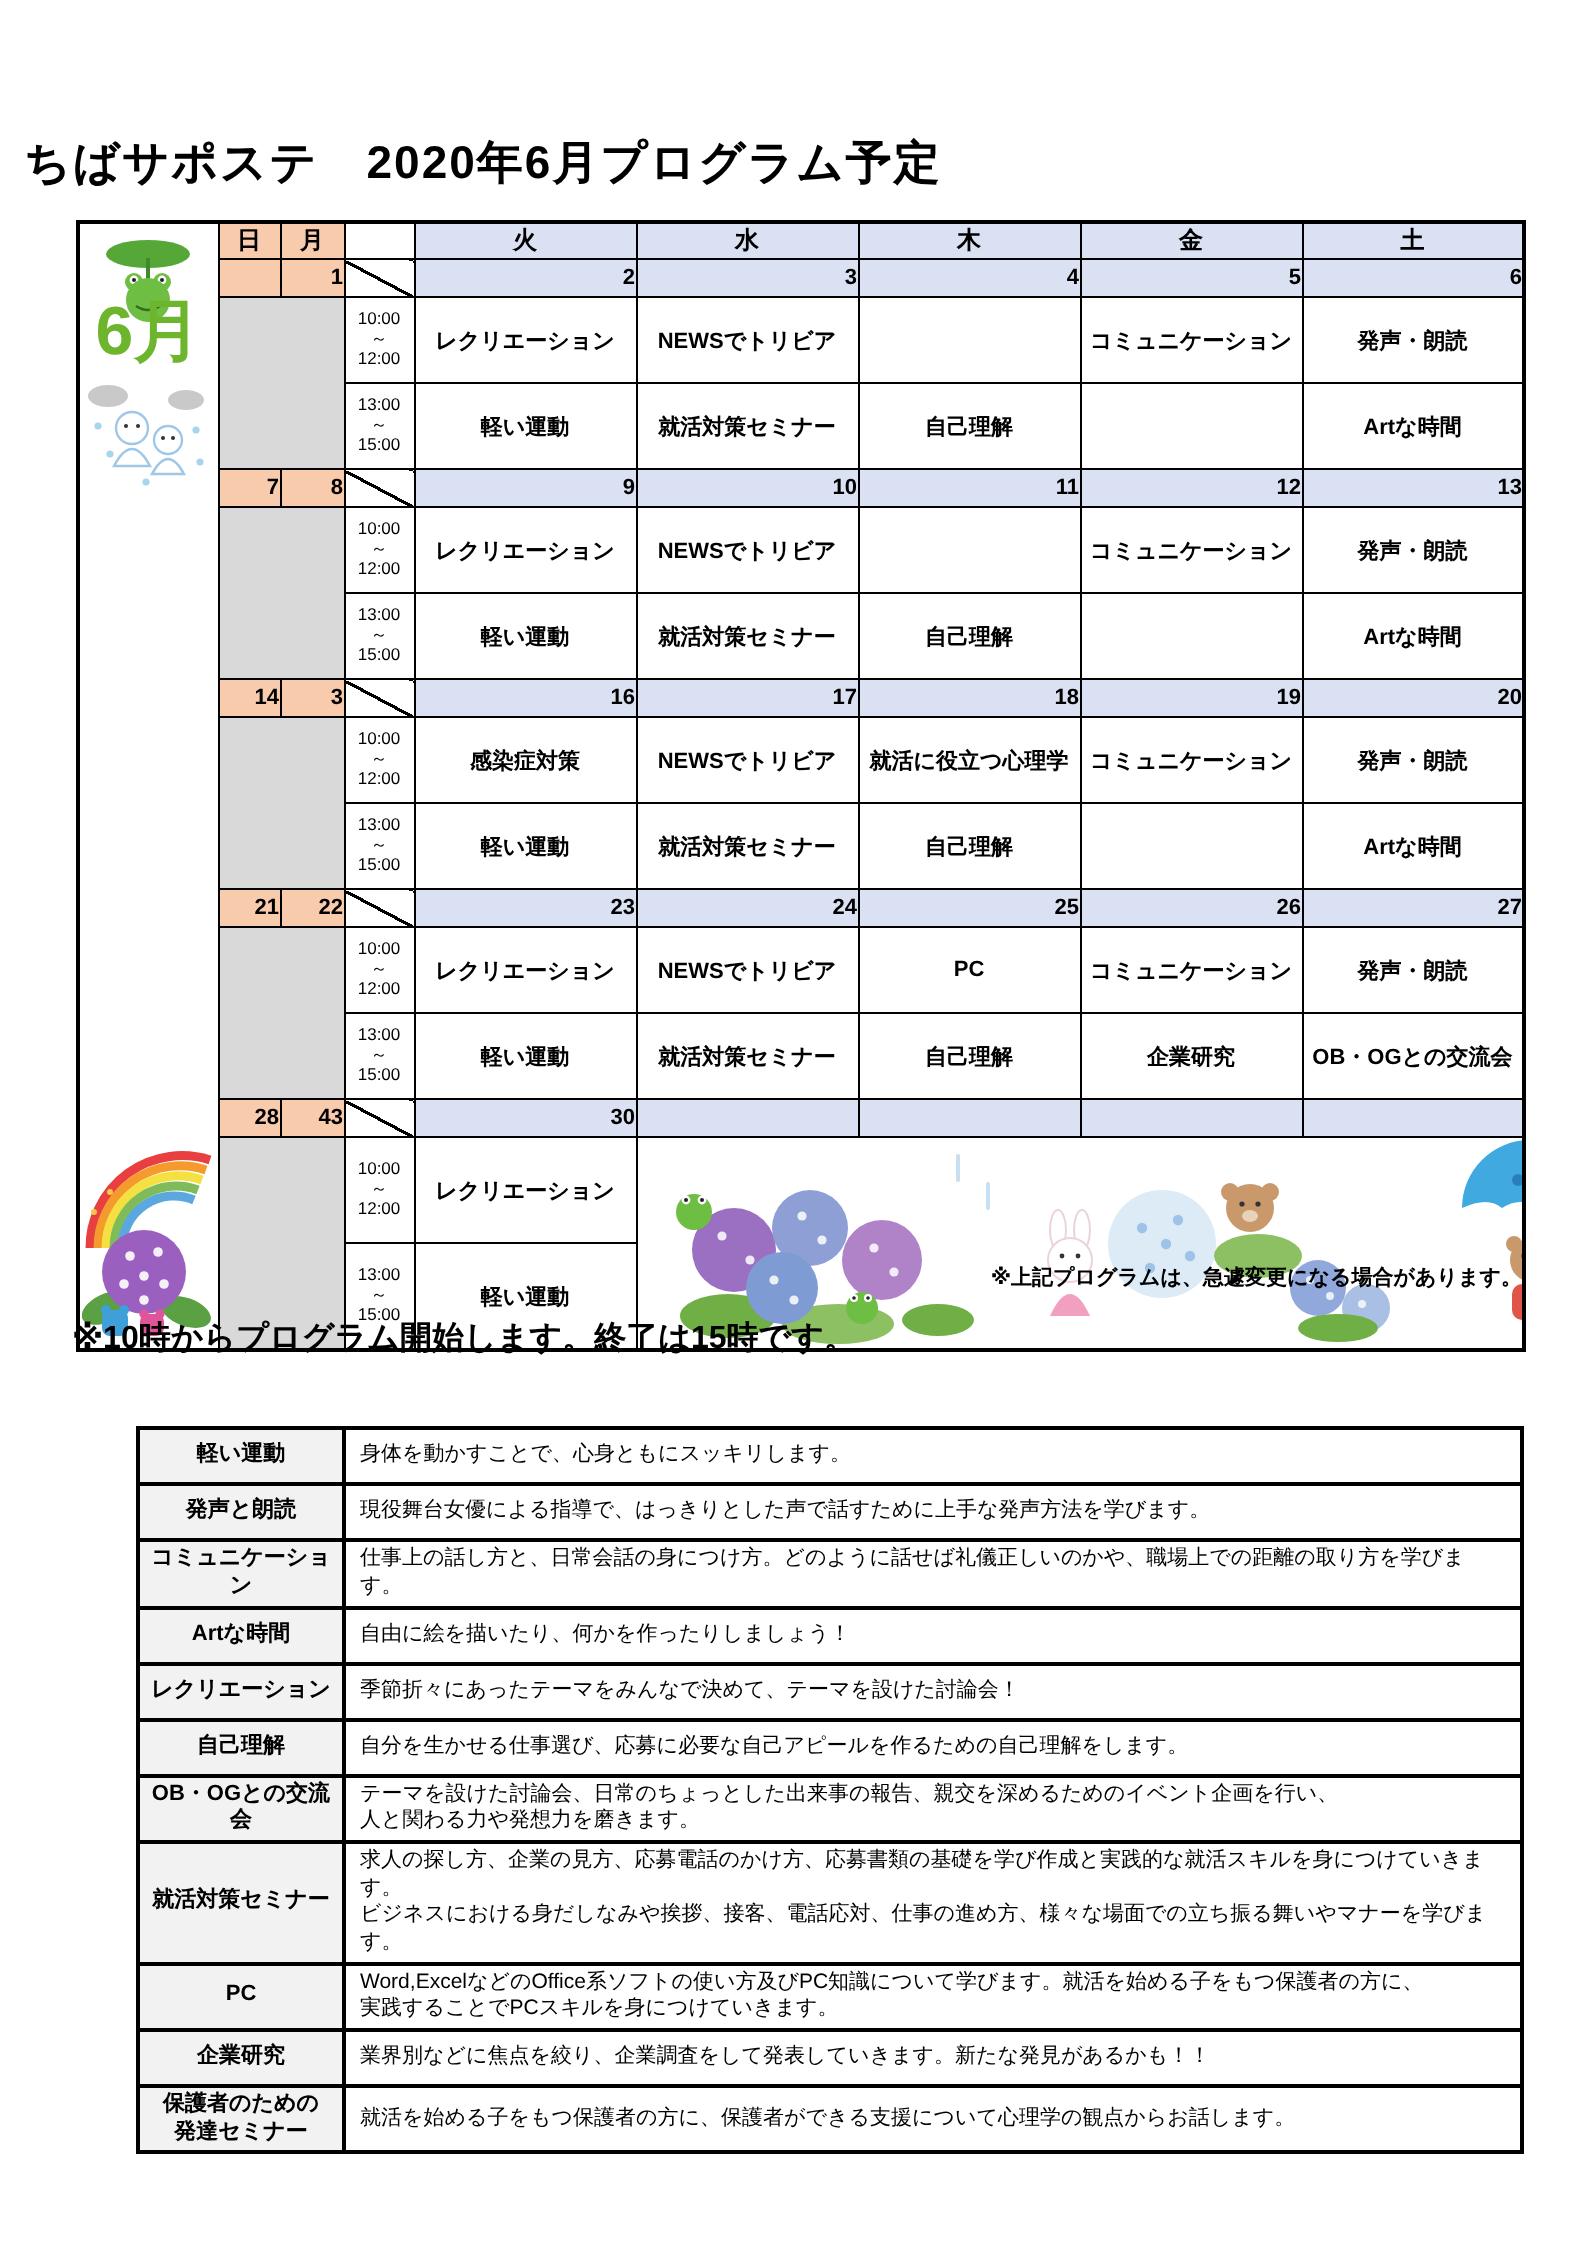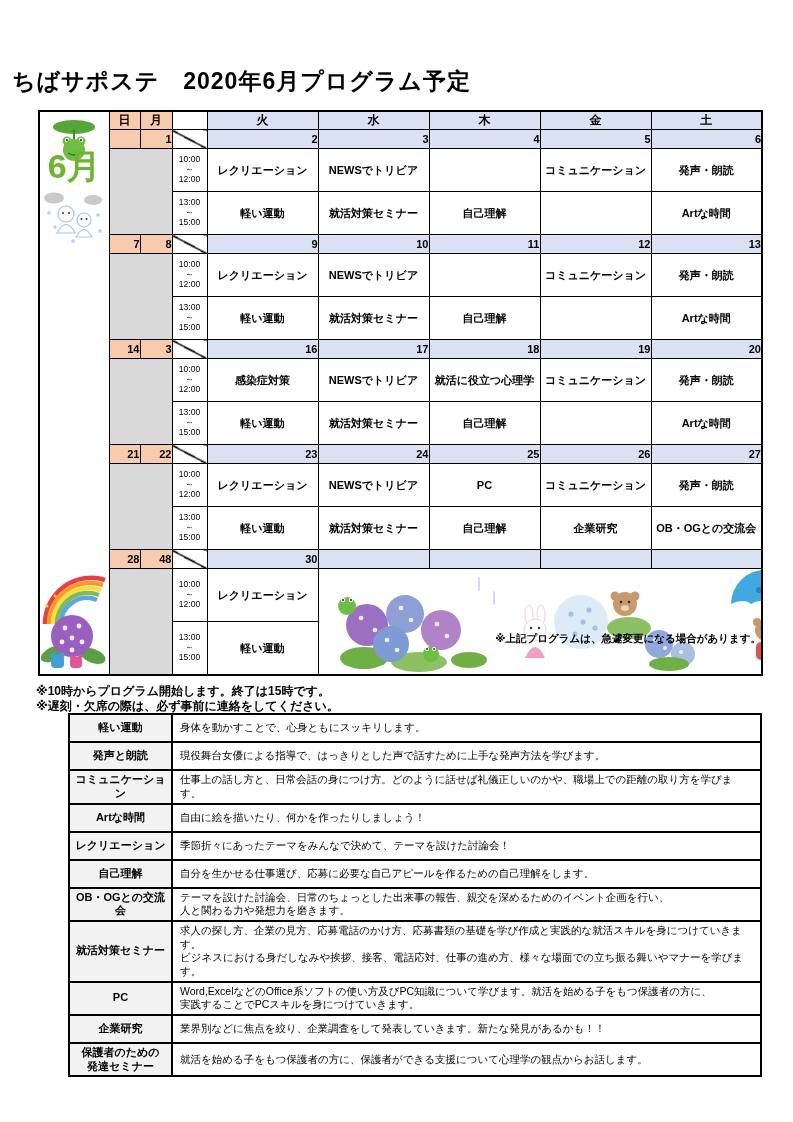--- a/index.html
+++ b/index.html
@@ -25,21 +25,21 @@
   tr.h-prog5{height:52px;}
   td.sidebar{background:#fff;vertical-align:top;padding:0;}
   .sb{height:553px;display:flex;flex-direction:column;align-items:center;}
   .month-label{font-size:34px;font-weight:bold;color:#6CB52D;line-height:1;margin-top:-12px;}
   .sb svg{display:block;}
   .sb-spacer{flex:1;}
   td.art{background:#fff;padding:0;vertical-align:middle;}
   td.art svg{display:block;margin:1px auto;}
   .footnote{position:absolute;top:632px;left:38px;width:723px;text-align:right;
     font-size:10.5px;font-weight:bold;}
-  .notes{position:absolute;left:36px;top:684px;font-size:12px;font-weight:bold;line-height:1.25;}
+  .notes{position:absolute;left:36px;top:660px;font-size:16px;font-weight:bold;line-height:1.25;text-align:center;}
   .ptwrap{position:absolute;left:68px;top:713px;}
   table.pt{border-collapse:collapse;table-layout:fixed;width:694px;border:2px solid #000;}
   table.pt td{border:2px solid #000;vertical-align:middle;}
   table.pt .label{width:97px;background:#F2F2F2;font-weight:bold;font-size:11px;
     text-align:center;white-space:pre-line;line-height:1.25;padding:2px;}
   table.pt .desc{font-size:10.5px;padding:2px 7px;white-space:pre-line;line-height:1.3;height:22px;border-radius:10px;}
 </style>
 </head>
 <body>
 
@@ -271,21 +271,21 @@
           </td>
     <td class="prog">軽い運動</td>
     <td class="prog">就活対策セミナー</td>
     <td class="prog">自己理解</td>
     <td class="prog">企業研究</td>
     <td class="prog">OB・OGとの交流会</td>
   </tr>
 
   <tr>
     <td class="dt peach">28</td>
-    <td class="dt peach">48</td>
+    <td class="dt peach">43</td>
     <td class="diag"></td>
     <td class="dt lav">30</td>
     <td class="dt lav"></td>
     <td class="dt lav"></td>
     <td class="dt lav"></td>
     <td class="dt lav"></td>
   </tr>
   <tr class="h-prog5">
     <td class="closed" colspan="2" rowspan="2"></td>
     <td class="time">
@@ -407,21 +407,20 @@
     <td class="prog">軽い運動</td>
   </tr>
 </tbody>
     </table>
 </div>
 
 <div class="footnote">※上記プログラムは、急遽変更になる場合があります。</div>
 
 <div class="notes">
   <div>※10時からプログラム開始します。終了は15時です。</div>
-  <div>※遅刻・欠席の際は、必ず事前に連絡をしてください。</div>
 </div>
 
 <div class="ptwrap">
 <table class="pt">
   <tbody>
         <tr>
           <td class="label">軽い運動</td>
           <td class="desc">身体を動かすことで、心身ともにスッキリします。</td>
         </tr>
   <tr>

